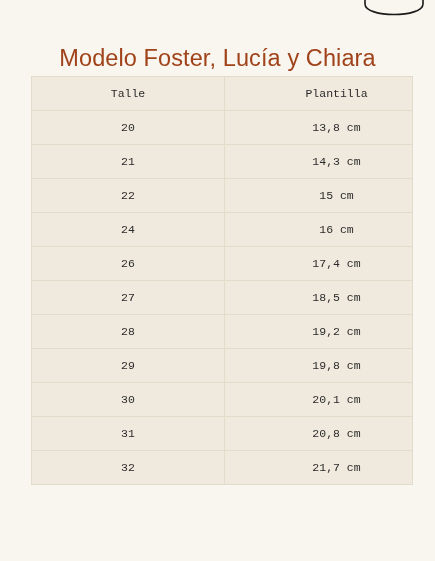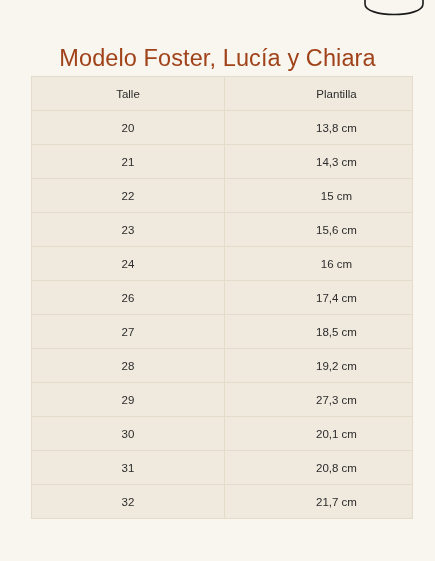--- a/index.html
+++ b/index.html
@@ -65,20 +65,21 @@
     height: 33px;
     padding: 0;
     text-align: center;
     vertical-align: middle;
     font-size: 11.5px;
     font-weight: normal;
     color: #2b2b2b;
     background: #f0eade;
     border-right: 1px solid #e3dcca;
     border-bottom: 1px solid #e3dcca;
+    font-family: Liberation Mono, monospace;
   }
   #size-table th:last-child,
   #size-table td:last-child {
     border-right: none;
     padding-left: 36px;
   }
   #size-table tr:last-child td {
     border-bottom: none;
   }
 </style>
@@ -114,42 +115,38 @@
         </tr>
         <tr>
           <td>21</td>
           <td>14,3 cm</td>
         </tr>
         <tr>
           <td>22</td>
           <td>15 cm</td>
         </tr>
         <tr>
-          <td>23</td>
-          <td>15,6 cm</td>
-        </tr>
-        <tr>
           <td>24</td>
           <td>16 cm</td>
         </tr>
         <tr>
           <td>26</td>
           <td>17,4 cm</td>
         </tr>
         <tr>
           <td>27</td>
           <td>18,5 cm</td>
         </tr>
         <tr>
           <td>28</td>
           <td>19,2 cm</td>
         </tr>
         <tr>
           <td>29</td>
-          <td>27,3 cm</td>
+          <td>19,8 cm</td>
         </tr>
         <tr>
           <td>30</td>
           <td>20,1 cm</td>
         </tr>
         <tr>
           <td>31</td>
           <td>20,8 cm</td>
         </tr>
         <tr>

